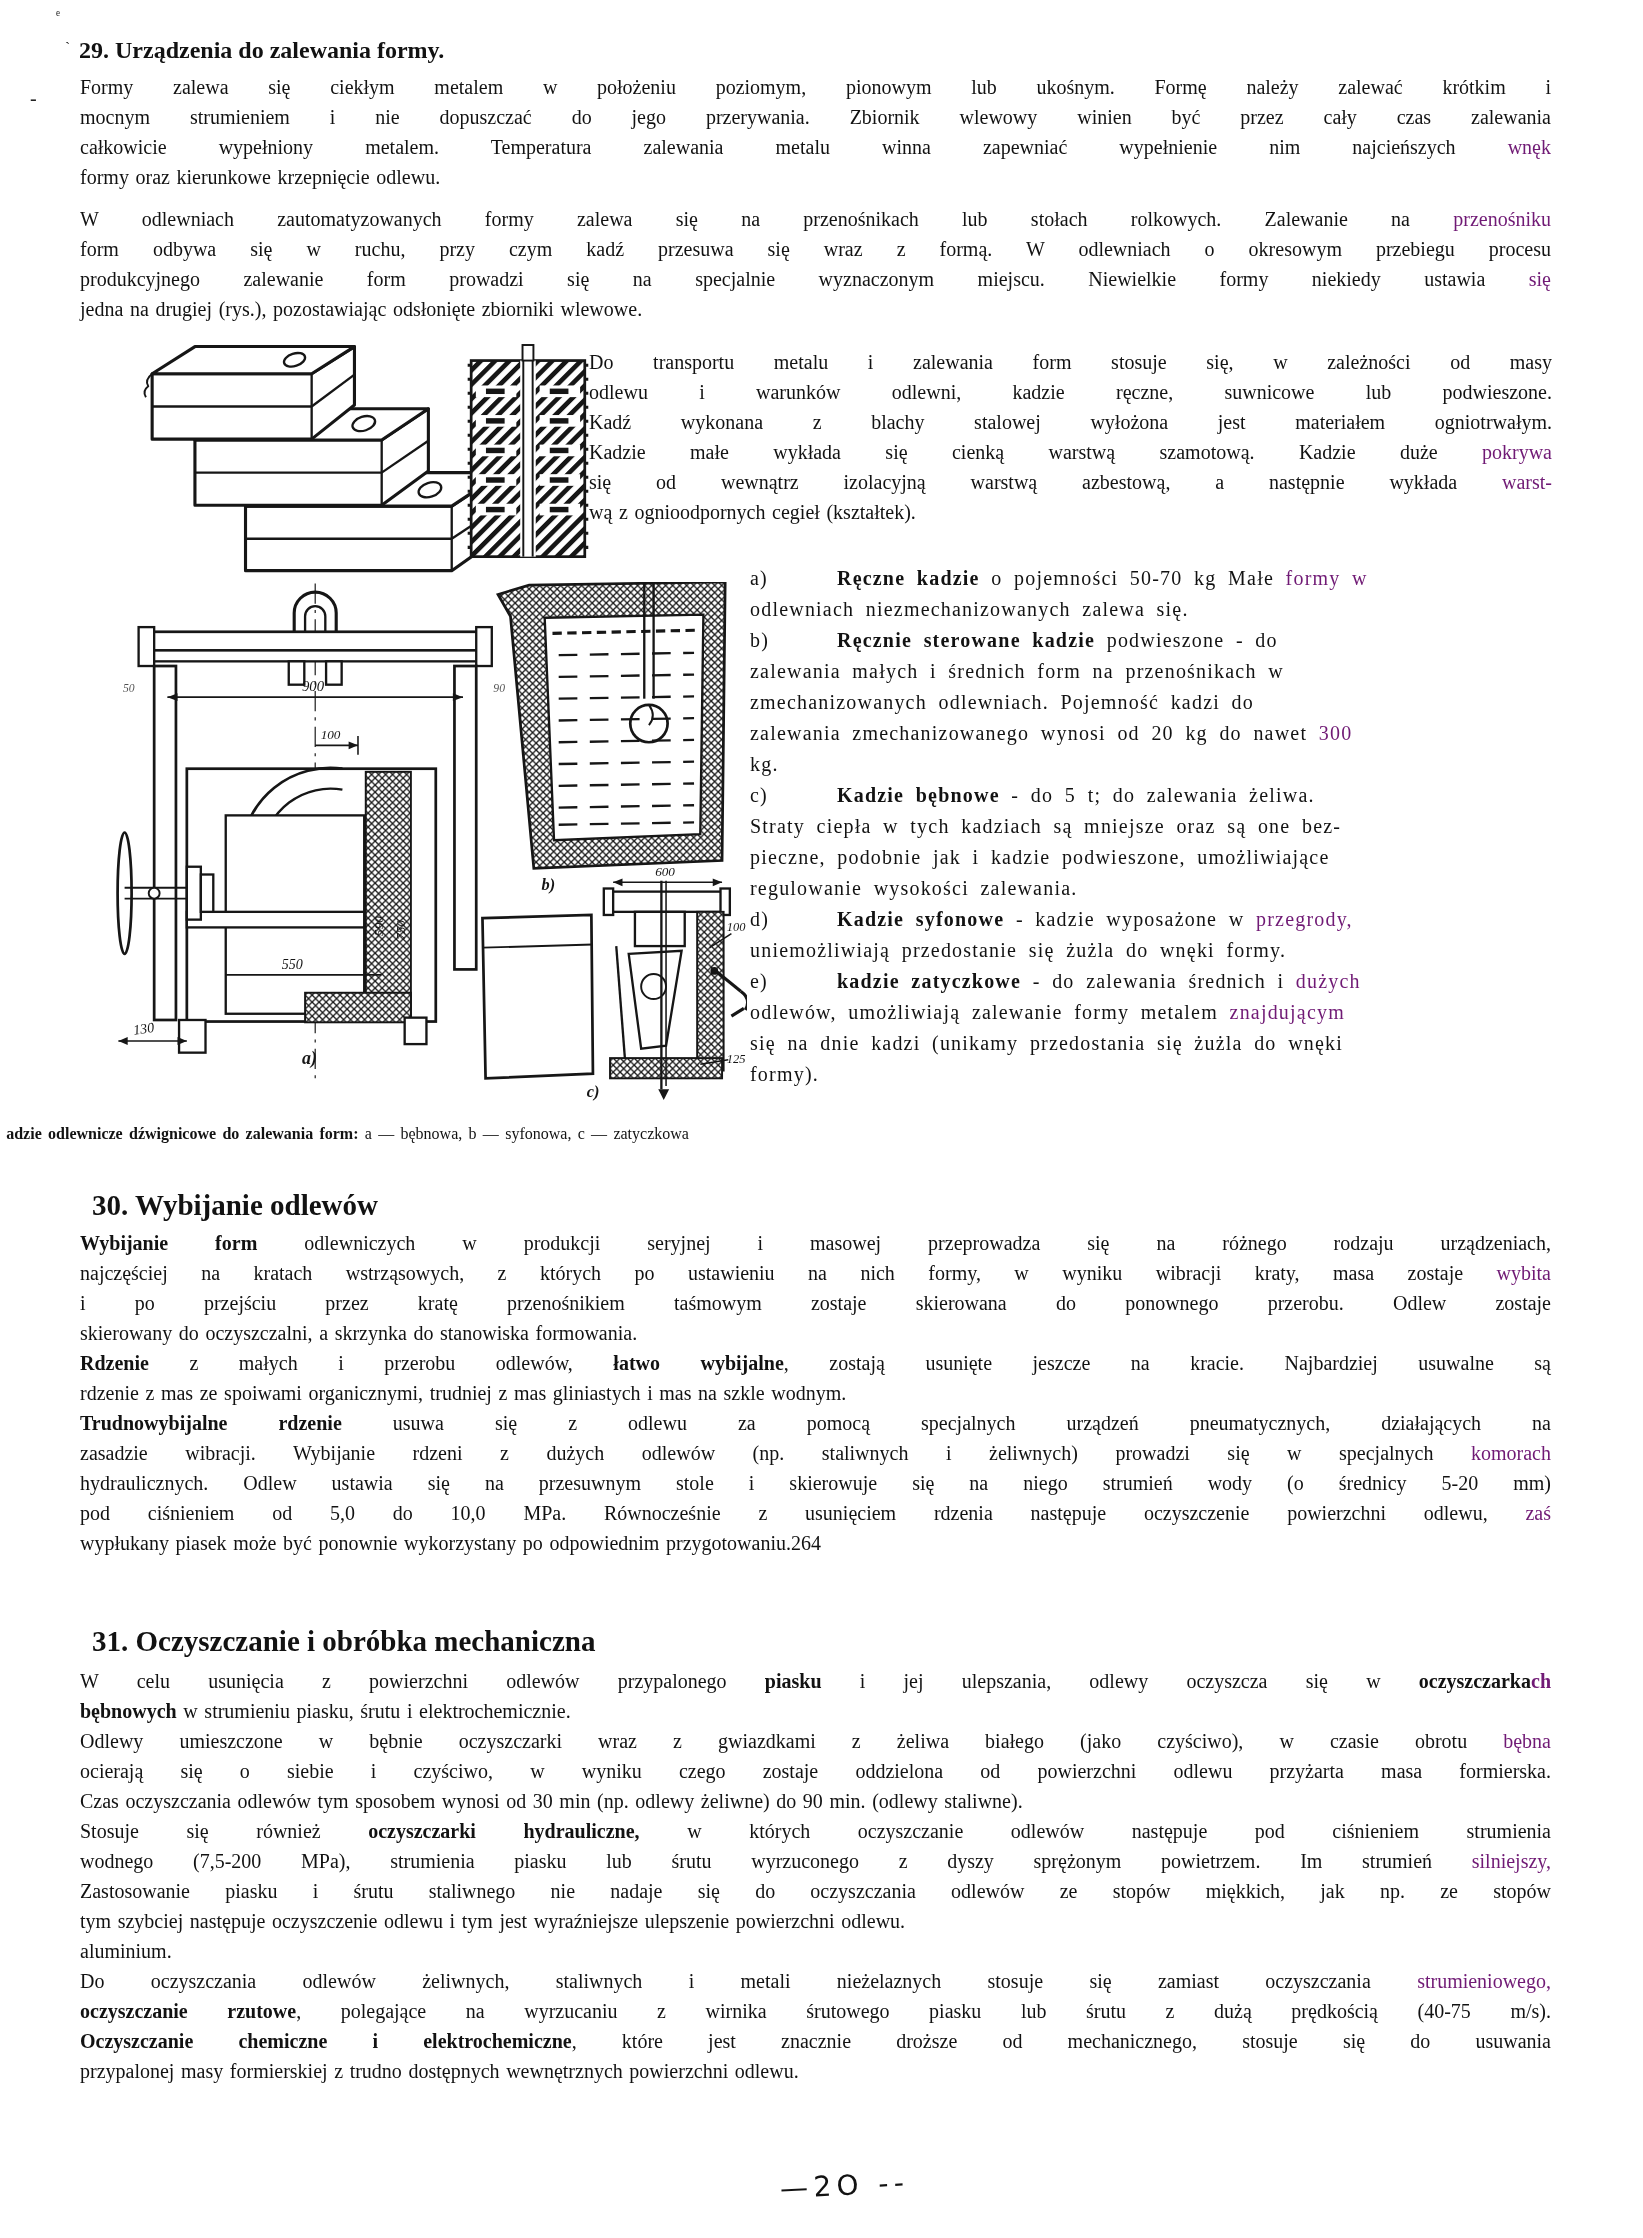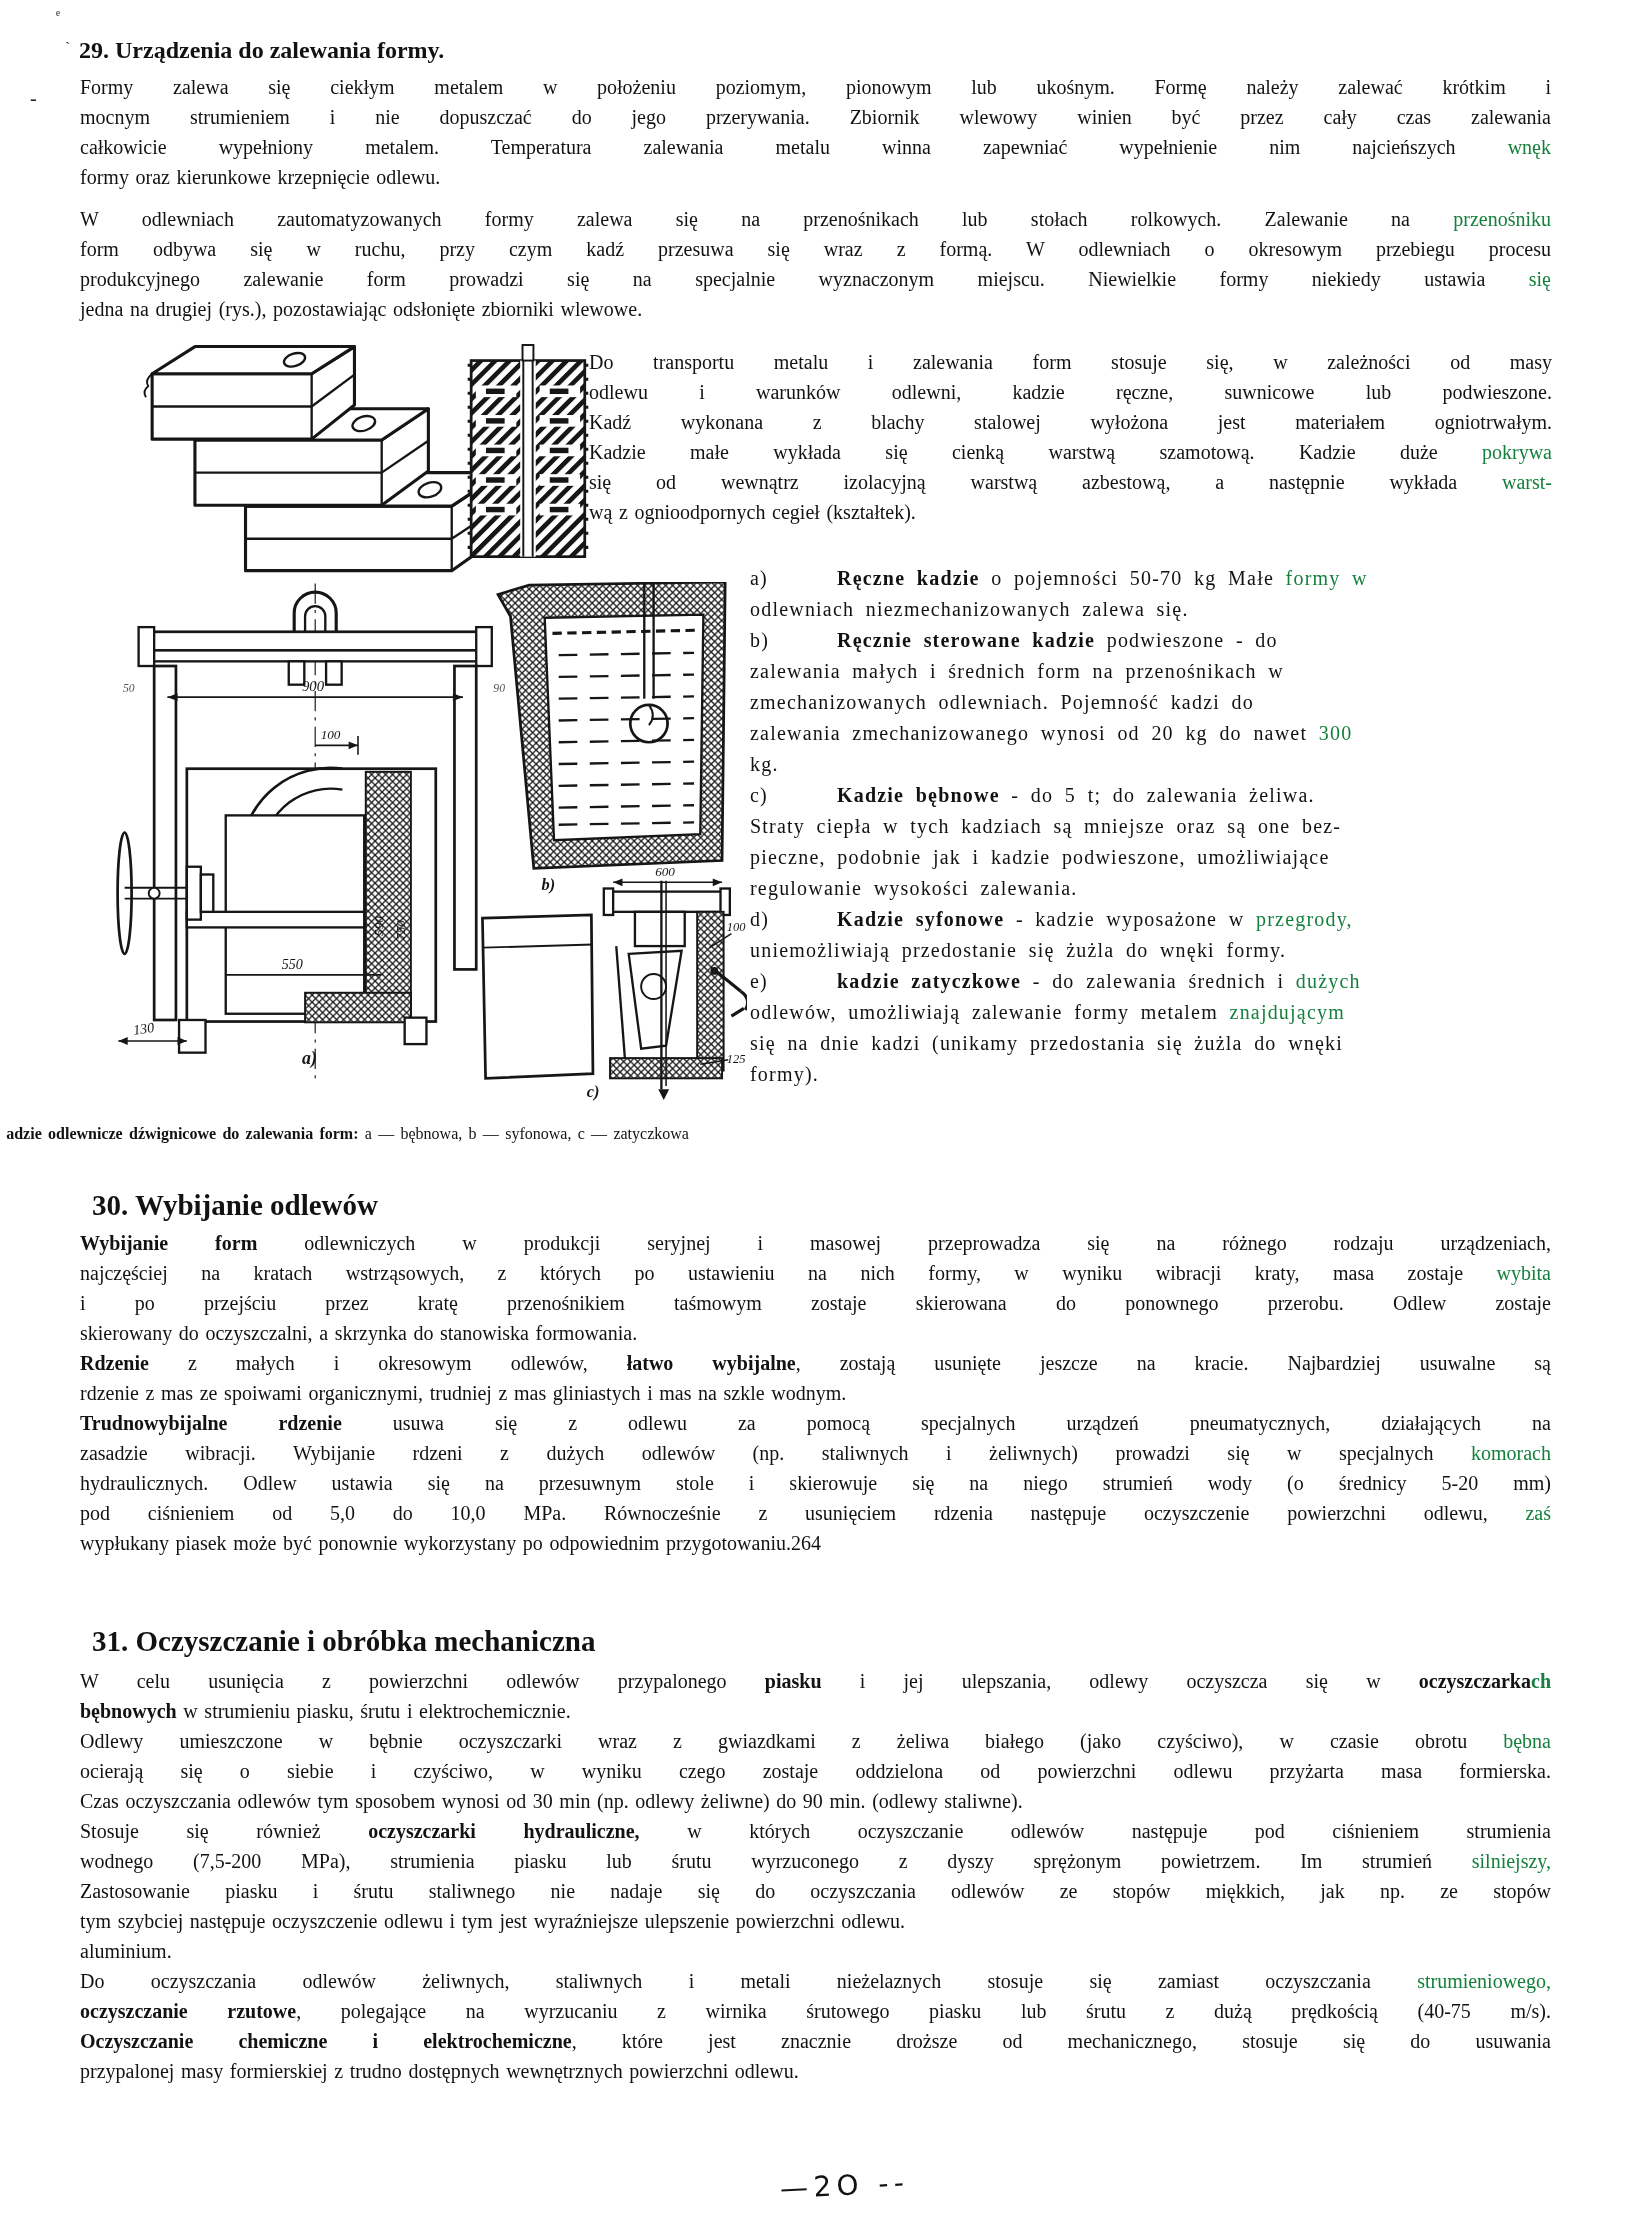--- a/index.html
+++ b/index.html
@@ -2,21 +2,21 @@
 <html style="font-size:12.5px"><head>
 <meta charset="utf-8">
 <style>
   html,body{margin:0;padding:0;background:#e8e8e8;}
   .page{position:relative;width:1644px;height:2239px;background:#ffffff;overflow:hidden;
         font-family:"Liberation Serif", serif;color:#121212;}
   .blk{position:absolute;font-size:20px;line-height:30px;white-space:nowrap;}
   .tl{text-align:justify;text-align-last:justify;}
   .tl.short{text-align-last:left;}
   .b{font-weight:bold;}
-  .f{color:#15803d;}
+  .f{color:#701a75;}
   .lbl{display:inline-block;min-width:87px;}
   .h{position:absolute;margin:0;font-weight:bold;white-space:nowrap;}
   .h29{left:79px;top:37px;font-size:24px;}
   .h30{left:92px;top:1189px;font-size:29px;}
   .h31{left:92px;top:1625px;font-size:29px;}
   .p1{left:80px;top:72px;width:1471px;word-spacing:1.6px;}
   .p2{left:80px;top:204px;width:1471px;word-spacing:1.6px;}
   .side{left:589px;top:339px;width:963px;word-spacing:1.6px;margin-top:8px;}
   .list{left:750px;top:563px;width:887px;line-height:31px;letter-spacing:1.2px;word-spacing:5.4px;}
   .list .tl{text-align:left;text-align-last:left;}
@@ -278,21 +278,21 @@
   <div class="blk caption">
       <div class="tl short"><span class="b">adzie odlewnicze dźwignicowe do zalewania form:</span><span> a — bębnowa, b — syfonowa, c — zatyczkowa</span></div>
     </div>
 
   <h2 class="h h30">30. Wybijanie odlewów</h2>
   <div class="blk p30">
       <div class="tl"><span class="b">Wybijanie form</span><span> odlewniczych w produkcji seryjnej i masowej przeprowadza się na różnego rodzaju urządzeniach,</span></div>
       <div class="tl"><span>najczęściej na kratach wstrząsowych, z których po ustawieniu na nich formy, w wyniku wibracji kraty, masa zostaje </span><span class="f">wybita</span></div>
       <div class="tl"><span>i po przejściu przez kratę przenośnikiem taśmowym zostaje skierowana do ponownego przerobu. Odlew zostaje</span></div>
       <div class="tl short"><span>skierowany do oczyszczalni, a skrzynka do stanowiska formowania.</span></div>
-      <div class="tl"><span class="b">Rdzenie</span><span> z małych i okresowym odlewów, </span><span class="b">łatwo wybijalne</span><span>, zostają usunięte jeszcze na kracie. Najbardziej usuwalne są</span></div>
+      <div class="tl"><span class="b">Rdzenie</span><span> z małych i przerobu odlewów, </span><span class="b">łatwo wybijalne</span><span>, zostają usunięte jeszcze na kracie. Najbardziej usuwalne są</span></div>
       <div class="tl short"><span>rdzenie z mas ze spoiwami organicznymi, trudniej z mas gliniastych i mas na szkle wodnym.</span></div>
       <div class="tl"><span class="b">Trudnowybijalne rdzenie</span><span> usuwa się z odlewu za pomocą specjalnych urządzeń pneumatycznych, działających na</span></div>
       <div class="tl"><span>zasadzie wibracji. Wybijanie rdzeni z dużych odlewów (np. staliwnych i żeliwnych) prowadzi się w specjalnych </span><span class="f">komorach</span></div>
       <div class="tl"><span>hydraulicznych. Odlew ustawia się na przesuwnym stole i skierowuje się na niego strumień wody (o średnicy 5-20 mm)</span></div>
       <div class="tl"><span>pod ciśnieniem od 5,0 do 10,0 MPa. Równocześnie z usunięciem rdzenia następuje oczyszczenie powierzchni odlewu, </span><span class="f">zaś</span></div>
       <div class="tl short"><span>wypłukany piasek może być ponownie wykorzystany po odpowiednim przygotowaniu.264</span></div>
     </div>
 
   <h2 class="h h31">31. Oczyszczanie i obróbka mechaniczna</h2>
   <div class="blk p31">

